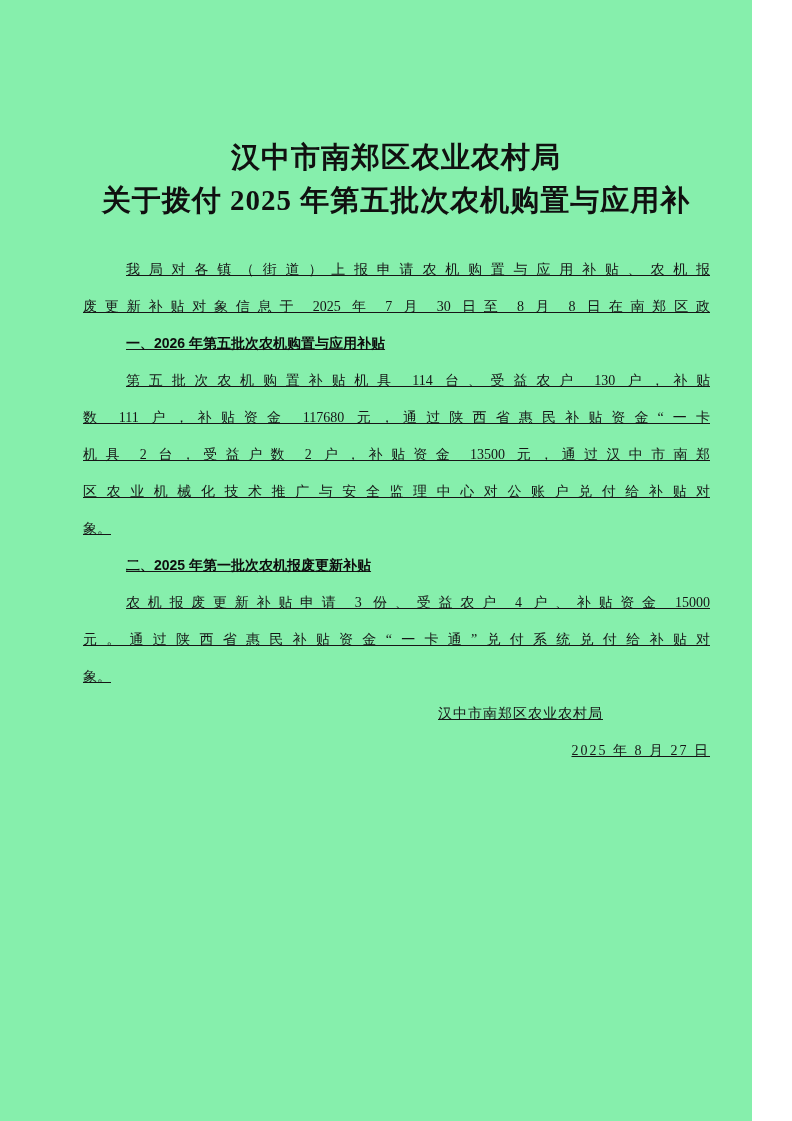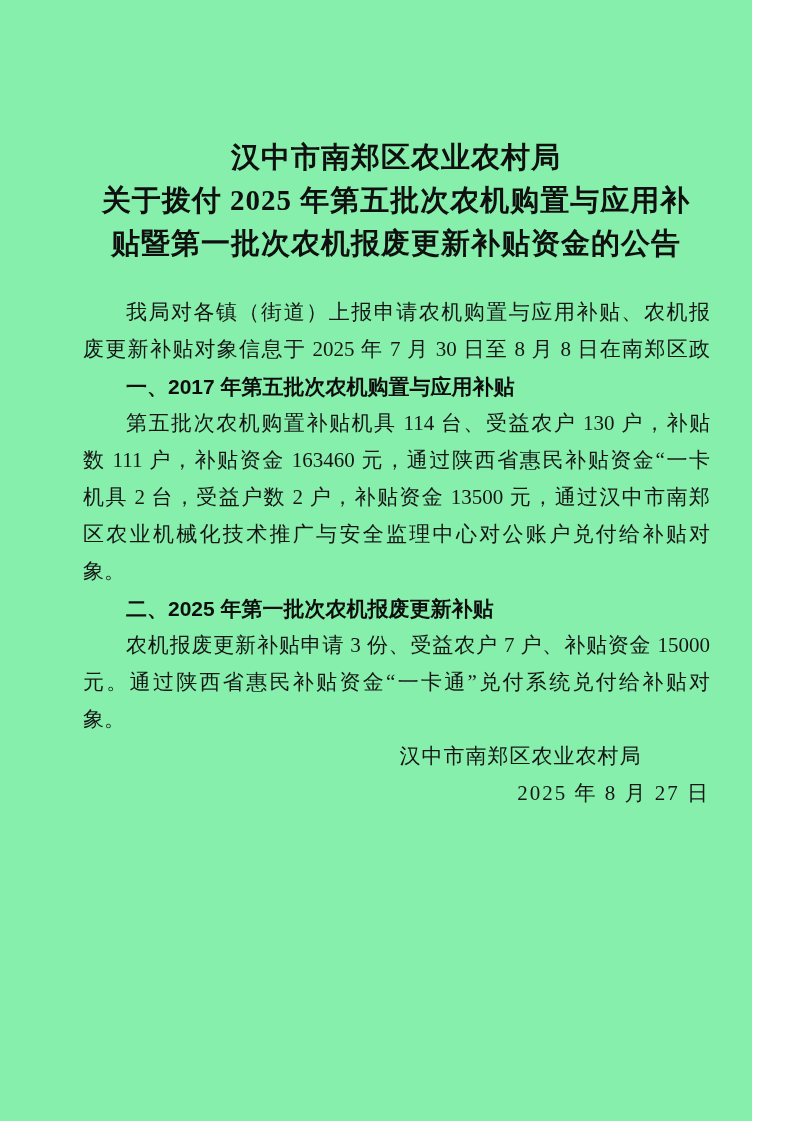--- a/index.html
+++ b/index.html
@@ -23,22 +23,23 @@
     font-weight: bold;
     font-size: 29px;
     line-height: 43px;
     letter-spacing: 1px;
     color: #101010;
   }
   .doc-body {
     margin: 29px 0 12px 83px;
     width: 627px;
     font-family: "Liberation Serif", "DejaVu Serif", serif;
-    font-size: 21px;
+    font-size: 14px;
     color: #161616;
+    text-decoration: underline;
   }
   .line {
     height: 37px;
     line-height: 37px;
     overflow: hidden;
   }
   .j {
     text-align: justify;
     text-align-last: justify;
   }
@@ -62,39 +63,38 @@
   }
 </style>
 </head>
 <body>
 
 <div class="page">
 
   <header class="title-block">
     <div class="title-line">汉中市南郑区农业农村局</div>
     <div class="title-line">关于拨付 2025 年第五批次农机购置与应用补</div>
-    <div class="title-line">贴暨第一批次农机报废更新补贴资金的公告</div>
   </header>
 
   <main class="doc-body">
 
     <div class="line j indent">我局对各镇（街道）上报申请农机购置与应用补贴、农机报</div>
     <div class="line j">废更新补贴对象信息于 2025 年 7 月 30 日至 8 月 8 日在南郑区政</div>
 
-    <div class="line heading indent">一、2017 年第五批次农机购置与应用补贴</div>
+    <div class="line heading indent">一、2026 年第五批次农机购置与应用补贴</div>
 
     <div class="line j indent">第五批次农机购置补贴机具 114 台、受益农户 130 户，补贴</div>
-    <div class="line j">数 111 户，补贴资金 163460 元，通过陕西省惠民补贴资金“一卡</div>
+    <div class="line j">数 111 户，补贴资金 117680 元，通过陕西省惠民补贴资金“一卡</div>
     <div class="line j">机具 2 台，受益户数 2 户，补贴资金 13500 元，通过汉中市南郑</div>
     <div class="line j">区农业机械化技术推广与安全监理中心对公账户兑付给补贴对</div>
     <div class="line">象。</div>
 
     <div class="line heading indent">二、2025 年第一批次农机报废更新补贴</div>
 
-    <div class="line j indent">农机报废更新补贴申请 3 份、受益农户 7 户、补贴资金 15000</div>
+    <div class="line j indent">农机报废更新补贴申请 3 份、受益农户 4 户、补贴资金 15000</div>
     <div class="line j">元。通过陕西省惠民补贴资金“一卡通”兑付系统兑付给补贴对</div>
     <div class="line">象。</div>
 
     <div class="line signature">汉中市南郑区农业农村局</div>
     <div class="line date">2025 年 8 月 27 日</div>
 
   </main>
 </div>
 
 </body></html>

